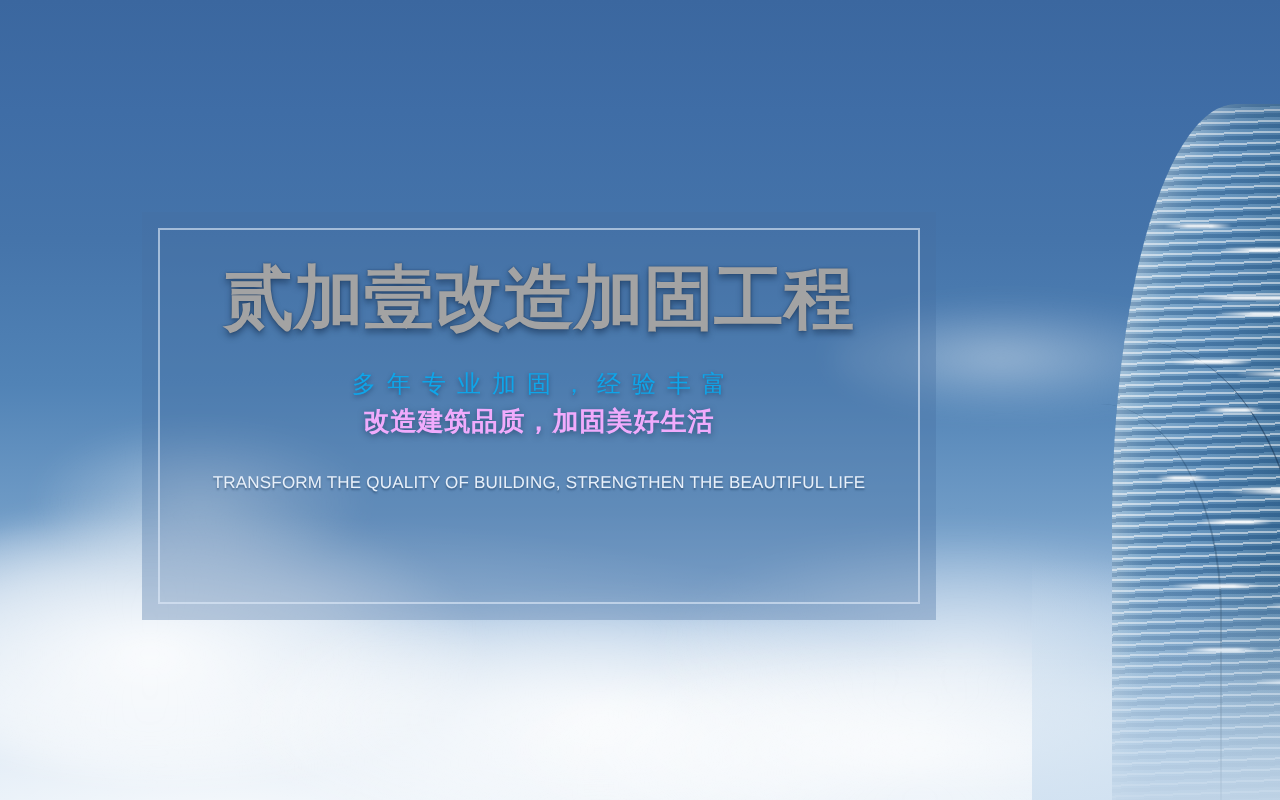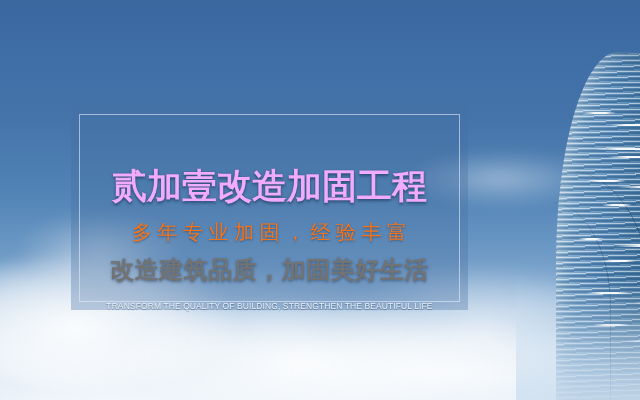--- a/index.html
+++ b/index.html
@@ -183,43 +183,42 @@
     display: flex;
     flex-direction: column;
     align-items: center;
     justify-content: flex-start;
     padding-top: 26px;
     box-sizing: border-box;
   }
   .headline {
     font-size: 35px;
     font-weight: bold;
-    color: #f0abfc;
+    color: #a3a3a3;
     letter-spacing: 0px;
     line-height: 1;
     text-shadow: 0 2px 3px rgba(18,44,76,.55), 0 0 1px rgba(18,44,76,.6);
     white-space: nowrap;
-    margin-top: 36px;
   }
   .subline-1 {
     margin-top: 19px;
-    font-size: 20px;
+    font-size: 12px;
     font-weight: normal;
-    color: #f97316;
+    color: #0ea5e9;
     letter-spacing: 5.5px;
     text-indent: 5.5px;
     line-height: 1;
     text-shadow: 0 1px 2px rgba(18,44,76,.5);
     white-space: nowrap;
   }
   .subline-2 {
-    margin-top: 16px;
-    font-size: 24px;
+    margin-top: 6px;
+    font-size: 13px;
     font-weight: bold;
-    color: #737373;
+    color: #f0abfc;
     letter-spacing: .5px;
     line-height: 1;
     text-shadow: 0 1px 3px rgba(18,44,76,.55);
     white-space: nowrap;
   }
   .subline-en {
     margin-top: 20px;
     font-size: 8.5px;
     font-weight: normal;
     color: #e8f0fa;

